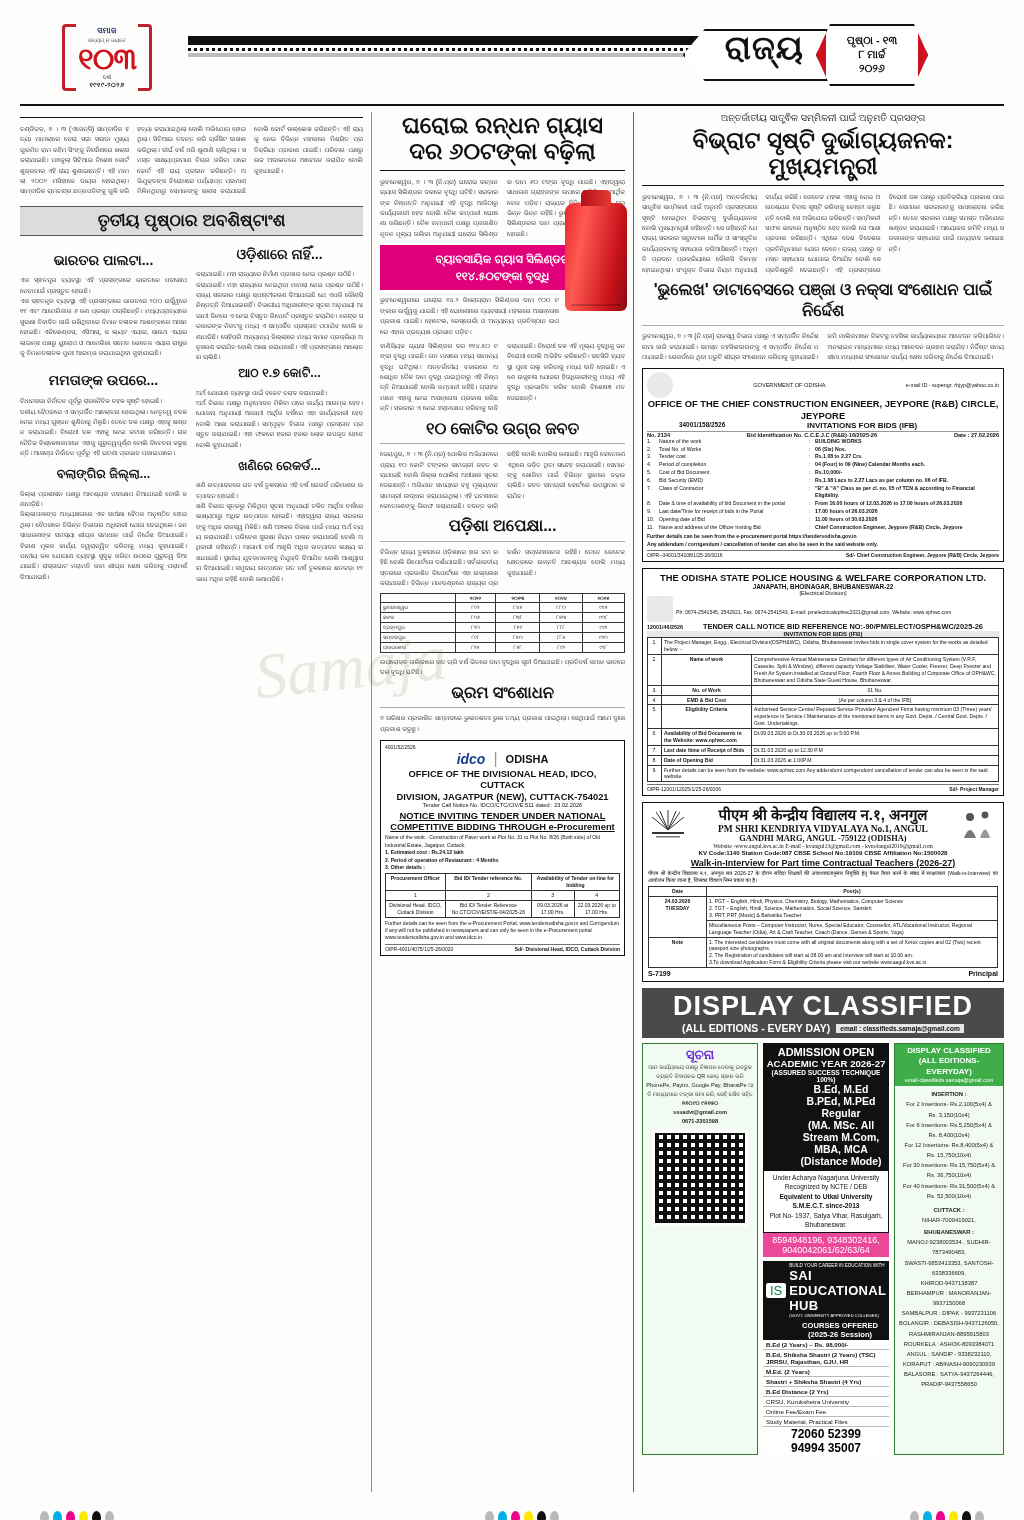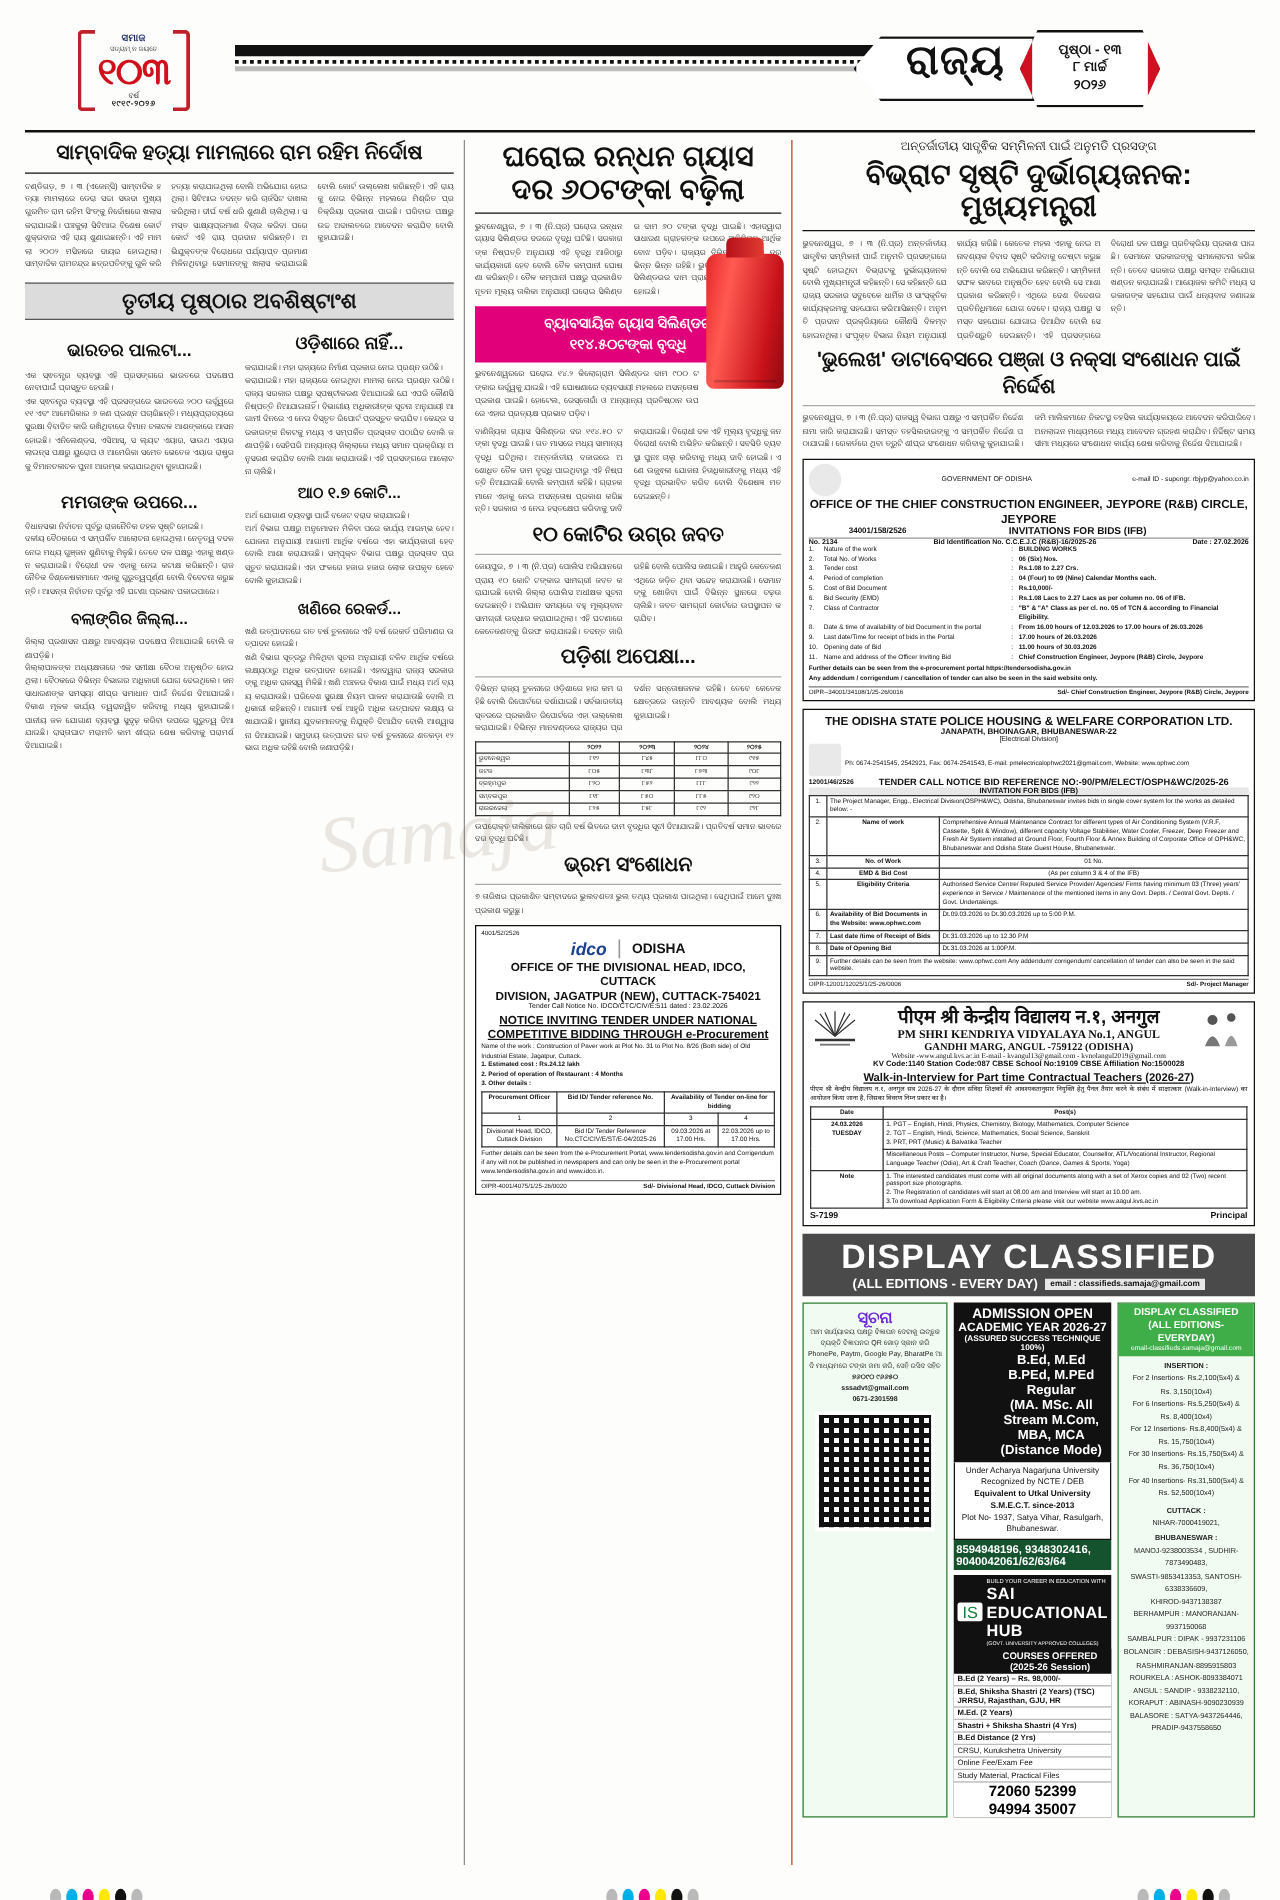--- a/index.html
+++ b/index.html
@@ -160,21 +160,21 @@
      background-image:
        repeating-linear-gradient(90deg,#111 0 4px,transparent 4px 8px),
        repeating-linear-gradient(0deg,#111 0 4px,transparent 4px 8px);
      background-color:#fff; border:3px solid #fff; }
   .ad-black { background:#111; color:#fff; text-align:center; padding:3px; }
   .ad-black .t1 { font-size:11px; font-weight:bold;}
   .ad-black .t2 { font-size:9.6px; font-weight:bold;}
   .ad-black .t3 { font-size:6.6px; font-weight:bold;}
   .ad-black .t4 { font-size:10.5px; font-weight:bold; line-height:1.15;margin-left:30px;}
   .ad-white { background:#fff; color:#111; text-align:center; font-size:6.6px; padding:2px; line-height:1.45;}
-  .phone-bar { background:#14532d; color:#fff; font-size:9px; font-weight:bold; padding:2px;}
+  .phone-bar { background:#ec4899; color:#fff; text-align:center; font-size:9px; font-weight:normal; padding:2px;}
   .sai { background:#111; color:#fff; margin-top:4px; }
   .sai-top { display:flex; align-items:center; gap:3px; padding:2px 3px;}
   .sai-logo { background:#fff; color:#15803d; font-weight:normal; font-size:13px; padding:0 4px; border-radius:2px;}
   .sai-name { font-size:13px; font-weight:bold; letter-spacing:.3px;}
   .sai-li { background:#fff; color:#111; font-size:6.2px; padding:1px 3px; border-bottom:1px solid #bbb; font-weight:bold;}
   .dc3-hdr { background:#3fae49; color:#fff; text-align:center; font-size:8px; font-weight:bold; padding:2px; line-height:1.3;}
   .dc3-body { font-size:5.8px; text-align:center; line-height:1.75; padding:3px 2px; color:#222;}
 
   
   .idco-hdr { display:flex; align-items:center; justify-content:center; gap:8px; }
@@ -228,21 +228,20 @@
   </div>
 
   <div class="top-hr"></div>
 
   <div class="watermark">Samaja</div>
 
   <div class="body-grid">
 
     <div class="col col-left">
 
-      <div class="hl-main">ସାମ୍ବାଦିକ ହତ୍ୟା ମାମଲାରେ ରାମ ରହିମ ନିର୍ଦୋଷ</div>
       <div class="rule2"></div>
 
       <div class="txt txt3">
         <span>ଚଣ୍ଡିଗଡ଼, ୭ । ୩ (ଏଜେନ୍ସି)</span>
         <span>ସାମ୍ବାଦିକ ହତ୍ୟା ମାମଲାରେ ଡେରା ସଚ୍ଚା ସଉଦା ମୁଖ୍ୟ ଗୁରମିତ ରାମ ରହିମ ସିଂଙ୍କୁ ନିର୍ଦୋଷରେ ଖଲାସ କରାଯାଇଛି। ପଞ୍ଚକୁଲା ସିବିଆଇ ବିଶେଷ କୋର୍ଟ ଶୁକ୍ରବାର ଏହି ରାୟ ଶୁଣାଇଛନ୍ତି।</span>
         ଏହି ମାମଲା ୨୦୦୨ ମସିହାରେ ଦାୟର ହୋଇଥିଲା। ସାମ୍ବାଦିକ ରାମଚନ୍ଦ୍ର ଛତ୍ରପତିଙ୍କୁ ଗୁଳି କରି ହତ୍ୟା କରାଯାଇଥିଲା ବୋଲି ଅଭିଯୋଗ ହୋଇଥିଲା। ସିବିଆଇ ତଦନ୍ତ କରି ଚାର୍ଜସିଟ ଦାଖଲ କରିଥିଲା। ଦୀର୍ଘ ବର୍ଷ ଧରି ଶୁଣାଣି ଚାଲିଥିଲା। ସମସ୍ତ ସାକ୍ଷ୍ୟପ୍ରମାଣ ବିଚାର କରିବା ପରେ କୋର୍ଟ ଏହି ରାୟ ପ୍ରଦାନ କରିଛନ୍ତି। ଅଭିଯୁକ୍ତଙ୍କ ବିରୋଧରେ ପର୍ଯ୍ୟାପ୍ତ ପ୍ରମାଣ ମିଳିନଥିବାରୁ ସେମାନଙ୍କୁ ଖଲାସ କରାଯାଇଛି ବୋଲି କୋର୍ଟ ଉଲ୍ଲେଖ କରିଛନ୍ତି। ଏହି ରାୟକୁ ନେଇ ବିଭିନ୍ନ ମହଲରେ ମିଶ୍ରିତ ପ୍ରତିକ୍ରିୟା ପ୍ରକାଶ ପାଇଛି। ପରିବାର ପକ୍ଷରୁ ଉଚ୍ଚ ଅଦାଲତରେ ଆବେଦନ କରାଯିବ ବୋଲି କୁହାଯାଇଛି।
       </div>
 
       <div class="secbar">ତୃତୀୟ ପୃଷ୍ଠାର ଅବଶିଷ୍ଟାଂଶ</div>
 
@@ -439,21 +438,21 @@
         ସମସ୍ତ ତହସିଲଦାରଙ୍କୁ ଏ ସମ୍ପର୍କିତ ନିର୍ଦ୍ଦେଶ ପଠାଯାଇଛି। ରେକର୍ଡରେ ଥିବା ତ୍ରୁଟି ଶୀଘ୍ର ସଂଶୋଧନ କରିବାକୁ କୁହାଯାଇଛି। ଜମି ମାଲିକମାନେ ନିକଟସ୍ଥ ତହସିଲ କାର୍ଯ୍ୟାଳୟରେ ଆବେଦନ କରିପାରିବେ। ଅନଲାଇନ ମାଧ୍ୟମରେ ମଧ୍ୟ ଆବେଦନ ଗ୍ରହଣ କରାଯିବ। ନିର୍ଦ୍ଦିଷ୍ଟ ସମୟ ସୀମା ମଧ୍ୟରେ ସଂଶୋଧନ କାର୍ଯ୍ୟ ଶେଷ କରିବାକୁ ନିର୍ଦ୍ଦେଶ ଦିଆଯାଇଛି।
       </div>
 
       <div class="ad">
         <div style="display:flex;justify-content:space-between;align-items:center;">
           <span class="emblem"></span>
           <span class="ad-hdr-small" style="flex:1;">GOVERNMENT OF ODISHA</span>
           <span class="hdr-note">e-mail ID - supengr. rbjyp@yahoo.co.in</span>
         </div>
         <div class="ad-title">OFFICE OF THE CHIEF CONSTRUCTION ENGINEER, JEYPORE (R&amp;B) CIRCLE, JEYPORE</div>
-        <div style="display:flex;justify-content:space-between;align-items:center;margin-left:32px;">
+        <div style="display:flex;justify-content:space-between;align-items:flex-start;margin-left:32px;">
           <span style="font-size:6.4px;font-weight:bold;">34001/158/2526</span>
           <span class="ad-sub" style="flex:1;font-size:8px;">INVITATIONS FOR BIDS (IFB)</span>
         </div>
         <div style="display:flex;justify-content:space-between;font-size:5.6px;font-weight:bold;border-top:1px solid #999;margin-top:1px;">
           <span>No. 2134</span>
           <span>Bid Identification No. C.C.E.J.C (R&amp;B)-16/2025-26</span>
           <span>Date : 27.02.2026</span>
         </div>
         <div>
           <div class="ad-row">

